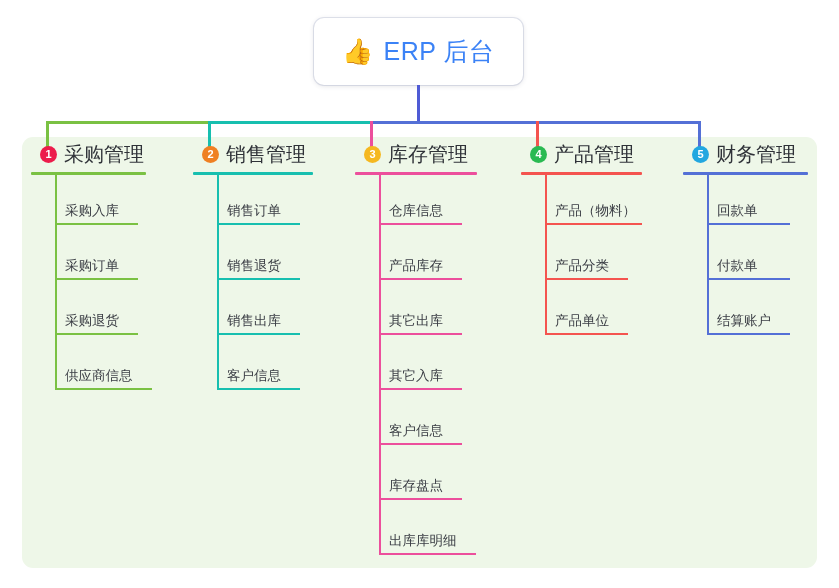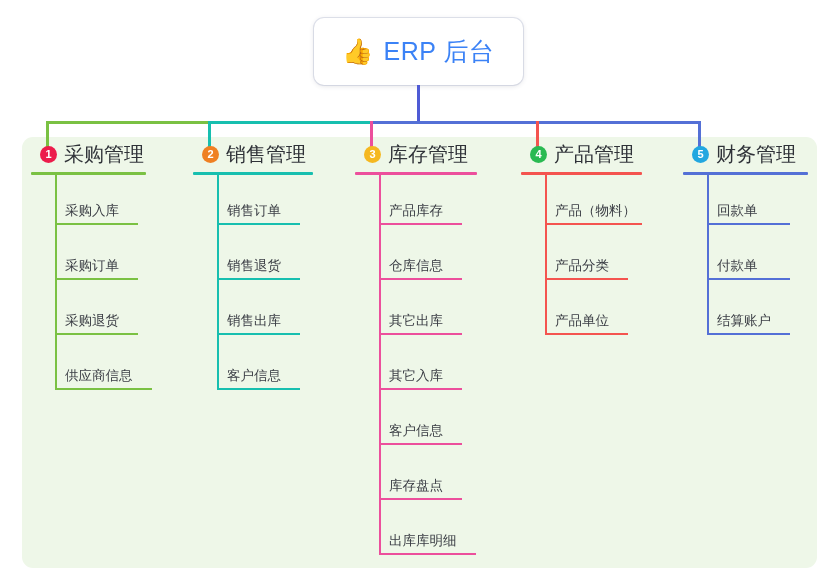--- a/index.html
+++ b/index.html
@@ -204,25 +204,25 @@
     </div>
     <div class="column" style="left: 355px;">
       <div class="col-head">
         <span class="badge" style="background: rgb(245, 184, 32);">3</span>
         <span class="col-title">库存管理</span>
       </div>
       <div class="title-rule" style="width: 122px; background: rgb(236, 79, 156);"></div>
       <div class="leaves" style="height: 385px;">
         <div class="spine" style="height: 380px; background: rgb(236, 79, 156);"></div>
         <div class="leaf">
+          <span class="leaf-label">仓库信息</span>
+          <div class="leaf-rule" style="width: 83px; background: rgb(236, 79, 156);"></div>
+        </div>
+        <div class="leaf">
           <span class="leaf-label">产品库存</span>
-          <div class="leaf-rule" style="width: 83px; background: rgb(236, 79, 156);"></div>
-        </div>
-        <div class="leaf">
-          <span class="leaf-label">仓库信息</span>
           <div class="leaf-rule" style="width: 83px; background: rgb(236, 79, 156);"></div>
         </div>
         <div class="leaf">
           <span class="leaf-label">其它出库</span>
           <div class="leaf-rule" style="width: 83px; background: rgb(236, 79, 156);"></div>
         </div>
         <div class="leaf">
           <span class="leaf-label">其它入库</span>
           <div class="leaf-rule" style="width: 83px; background: rgb(236, 79, 156);"></div>
         </div>

